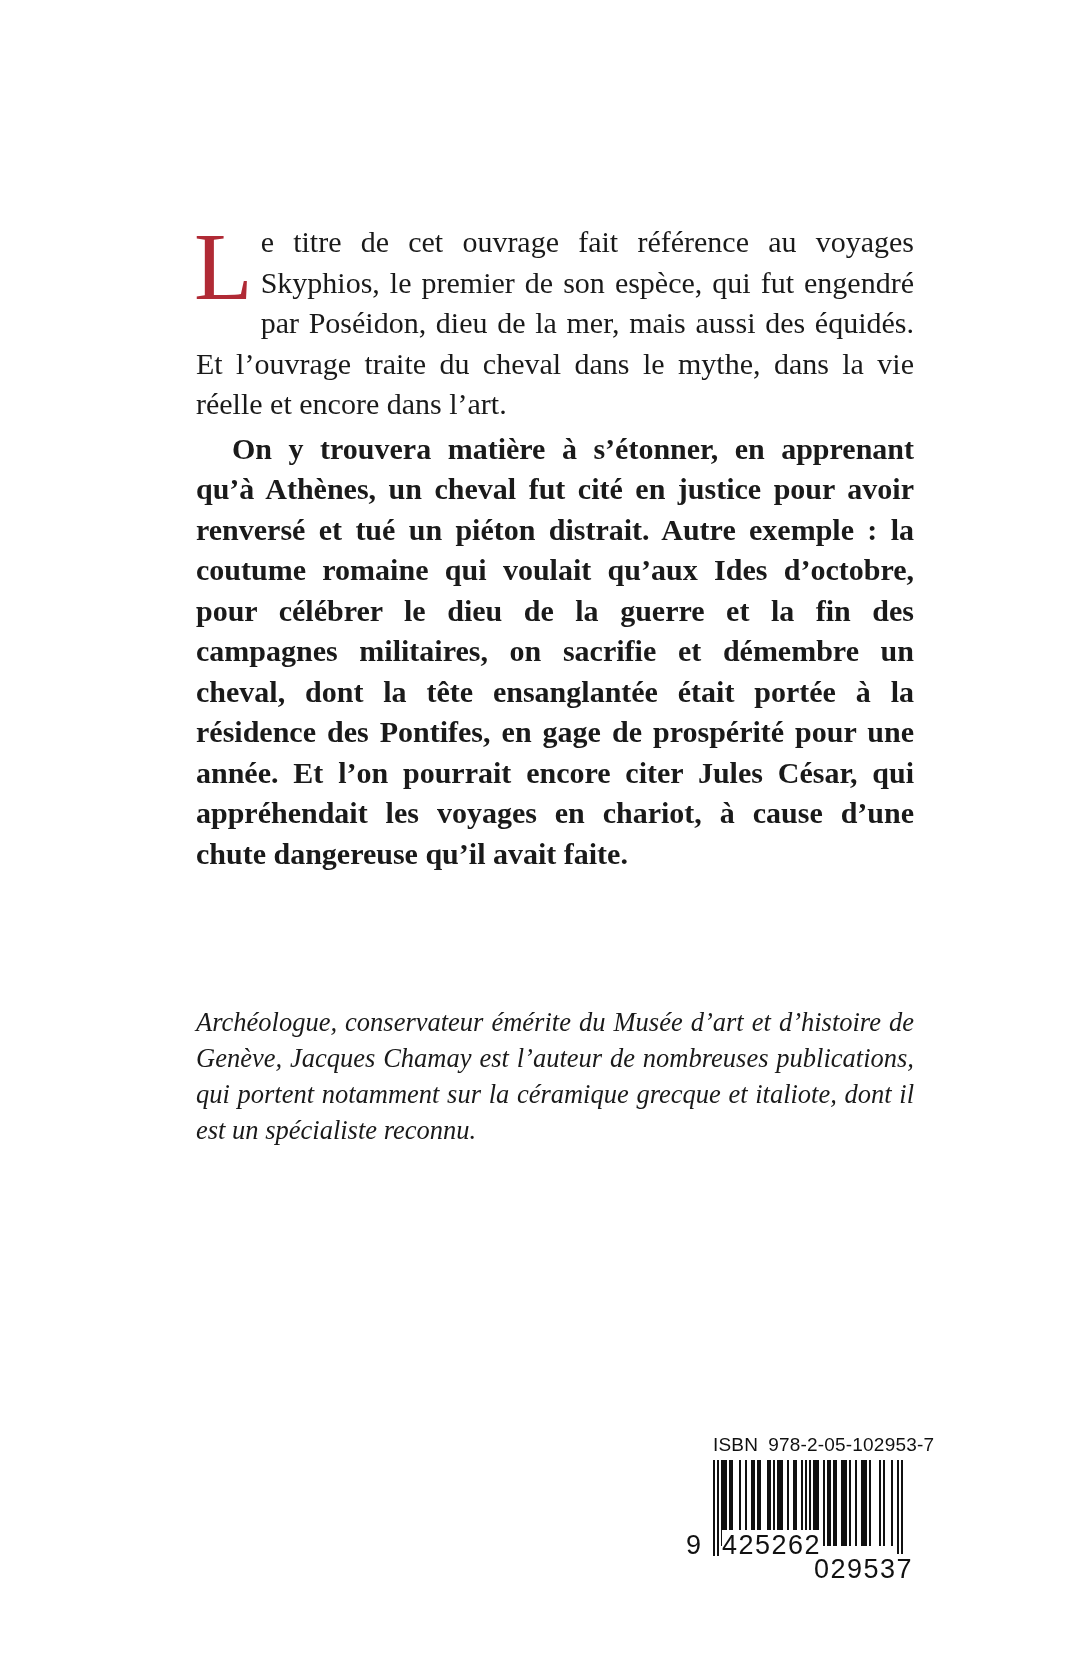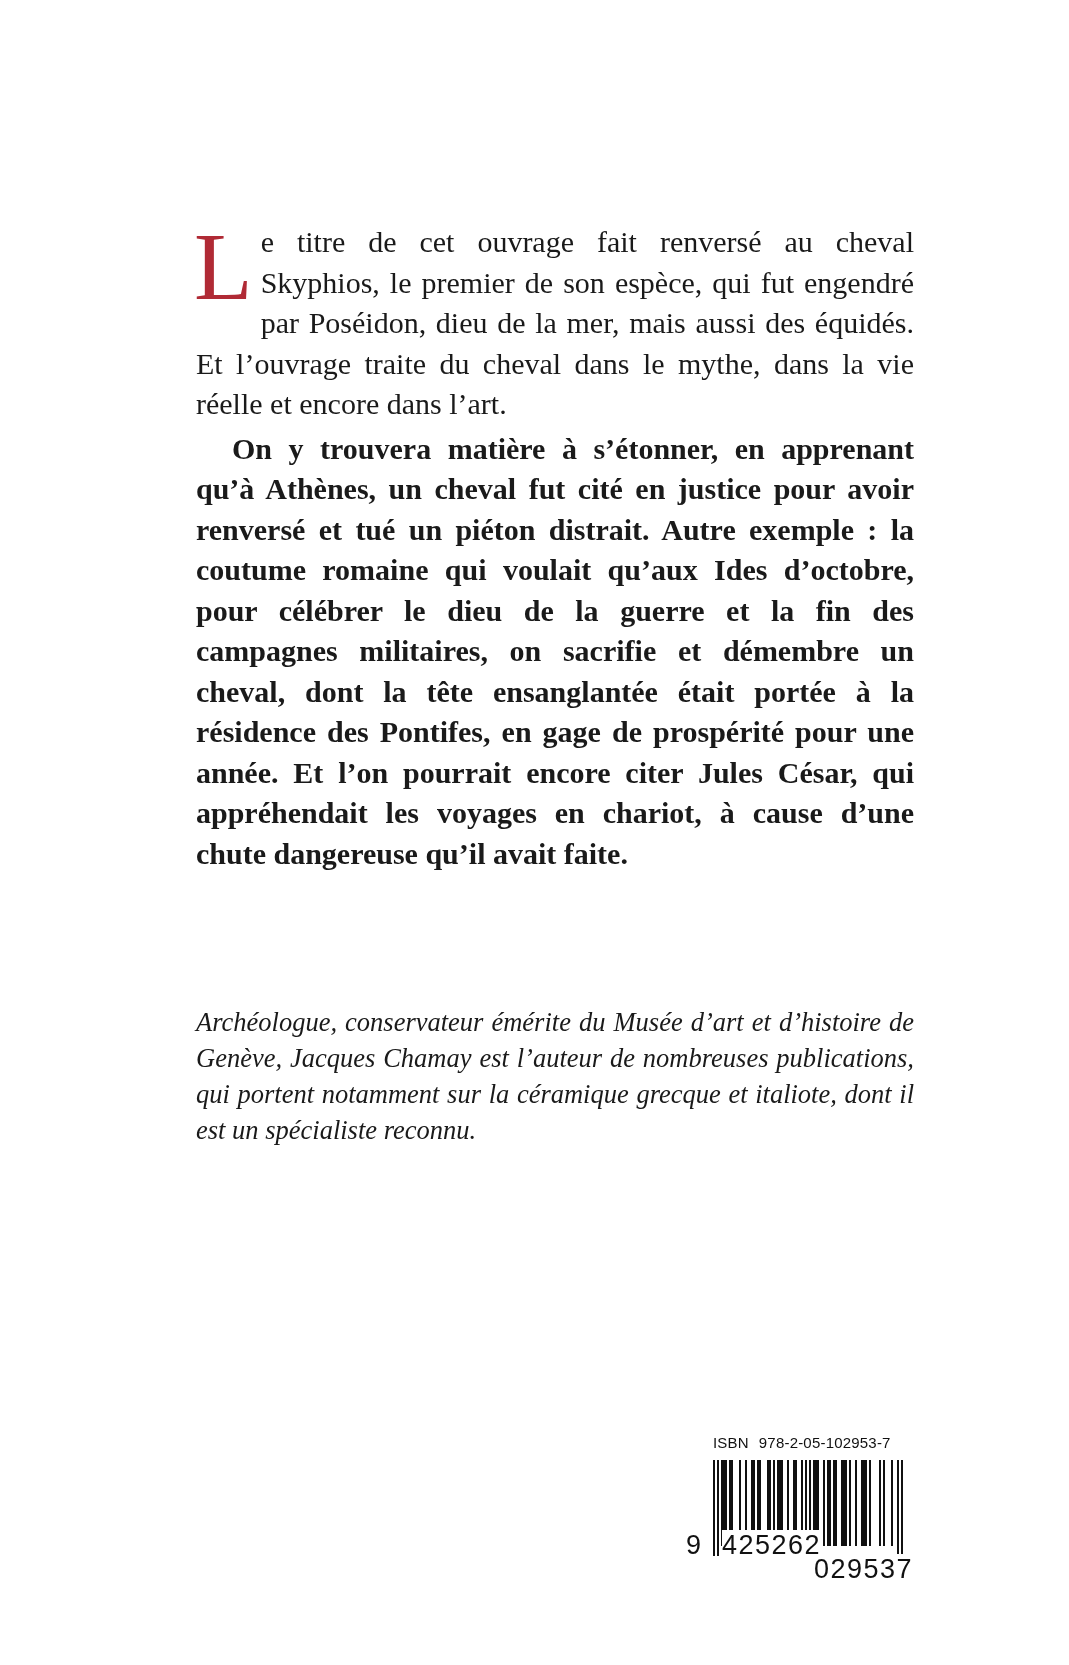--- a/index.html
+++ b/index.html
@@ -23,40 +23,40 @@
   .bio {
     position: absolute; left: 196px; top: 1004px; width: 718px;
     font-family: "Liberation Serif", "DejaVu Serif", serif;
     font-style: italic; font-size: 26.5px; line-height: 36px; color: #1a1a1a;
     text-align: justify; text-align-last: left; margin: 0;
   }
 
   .barcode-block { position: absolute; left: 686px; top: 1434px; width: 230px; height: 130px; }
   .isbn-label {
     position: absolute; left: 27px; top: 0; font-family: "Liberation Sans", "DejaVu Sans", sans-serif;
-    font-size: 15px; color: #111; letter-spacing: 0.2px; white-space: nowrap;
+    font-size: 19px; color: #111; letter-spacing: 0.2px; white-space: nowrap;
   }
   .isbn-label .isbn-pre { margin-right: 10px; }
   .bars { position: absolute; left: 27px; top: 26px; width: 190px; height: 96px; }
   .ean-digits {
     position: absolute; left: 0; top: 96px; font-family: "Liberation Sans", "DejaVu Sans", sans-serif;
     font-size: 27px; color: #111; white-space: nowrap; line-height: 30px;
   }
   .ean-first { position: absolute; left: 0; top: 0; }
   .ean-left { position: absolute; left: 36px; top: 0; letter-spacing: 1.5px; }
   .ean-right { position: absolute; left: 128px; top: 0; letter-spacing: 1.5px; margin-top: 24px; }
   .ean-bg { background: #fff; }
 </style>
 </head>
 <body>
 
 <div class="page">
 
   <div class="blurb">
-    <p><span class="dropcap">L</span><span>e titre de cet ouvrage fait renversé au cheval Skyphios, le premier de son espèce, qui fut engendré par Poséidon, dieu de la mer, mais aussi des équidés. Et l’ouvrage traite du cheval dans le mythe, dans la vie réelle et encore dans l’art.</span></p>
+    <p><span class="dropcap">L</span><span>e titre de cet ouvrage fait référence au voyages Skyphios, le premier de son espèce, qui fut engendré par Poséidon, dieu de la mer, mais aussi des équidés. Et l’ouvrage traite du cheval dans le mythe, dans la vie réelle et encore dans l’art.</span></p>
     <p>On y trouvera matière à s’étonner, en apprenant qu’à Athènes, un cheval fut cité en justice pour avoir renversé et tué un piéton distrait. Autre exemple : la coutume romaine qui voulait qu’aux Ides d’octobre, pour célébrer le dieu de la guerre et la fin des campagnes militaires, on sacrifie et dé­membre un cheval, dont la tête ensanglantée était portée à la résidence des Pontifes, en gage de prospérité pour une année. Et l’on pourrait encore citer Jules César, qui appré­hendait les voyages en chariot, à cause d’une chute dange­reuse qu’il avait faite.</p>
   </div>
 
   <p class="bio">Archéologue, conservateur émérite du Musée d’art et d’histoire de Genève, Jacques Chamay est l’auteur de nombreuses publications, qui portent notamment sur la céramique grecque et italiote, dont il est un spécialiste reconnu.</p>
 
   <div class="barcode-block">
     <div class="isbn-label">
       <span class="isbn-pre">ISBN</span><span>978-2-05-102953-7</span>
     </div>
     <svg class="bars" id="bars" viewBox="0 0 95 48" preserveAspectRatio="none">

